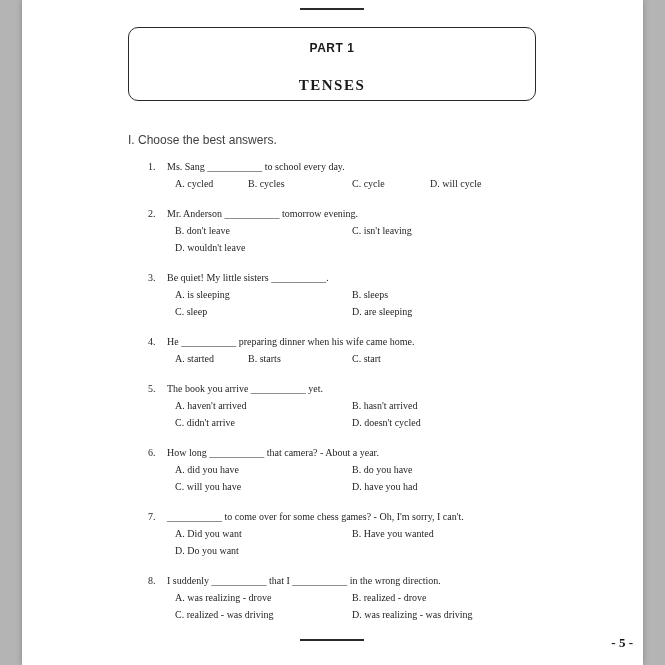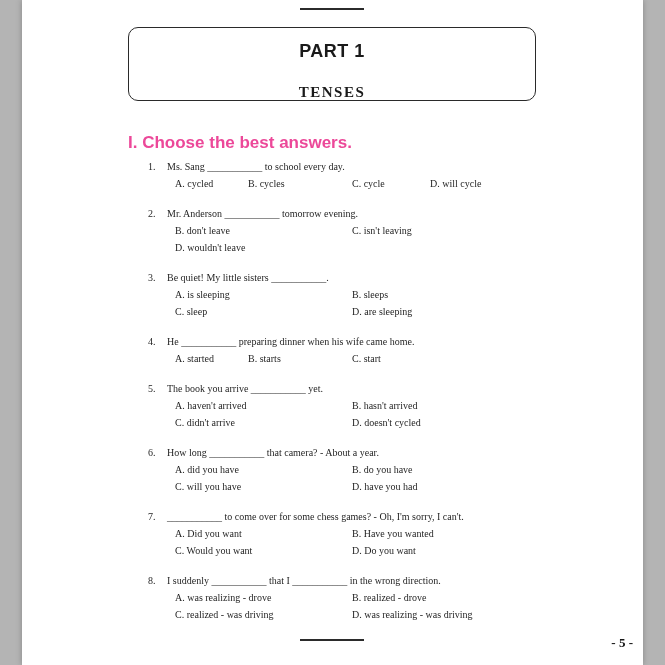--- a/index.html
+++ b/index.html
@@ -45,40 +45,40 @@
     height: 74px;
     border: 1.6px solid #2a2a2a;
     border-radius: 10px;
     text-align: center;
     box-sizing: border-box;
   }
   .part-title {
     margin-top: 13px;
     font-family: "Liberation Sans", sans-serif;
     font-weight: bold;
-    font-size: 18px;
+    font-size: 12px;
     letter-spacing: 0.5px;
     color: #1a1a1a;
   }
   .part-subtitle {
     margin-top: 22px;
     font-family: "Liberation Serif", serif;
     font-weight: bold;
     font-size: 15px;
     letter-spacing: 1.5px;
     color: #1a1a1a;
   }
   .section-heading {
     position: absolute;
     left: 106px;
     top: 133px;
     font-family: "Liberation Sans", sans-serif;
-    font-weight: bold;
-    font-size: 17px;
-    color: #ec4899;
+    font-weight: normal;
+    font-size: 12px;
+    color: #404040;
   }
   .questions {
     position: absolute;
     left: 126px;
     top: 158px;
     width: 480px;
   }
   .question {
     margin-bottom: 13px;
     font-size: 10px;
@@ -180,21 +180,20 @@
           <span class="option">B. do you have</span>
           <span class="option">C. will you have</span>
           <span class="option">D. have you had</span>
         </div>
       </div>
       <div class="question">
         <div class="q-line"><span class="q-num">7.</span><span>___________ to come over for some chess games? - Oh, I'm sorry, I can't.</span></div>
         <div class="options opts-grid">
           <span class="option">A. Did you want</span>
           <span class="option">B. Have you wanted</span>
-          <span class="option">C. Would you want</span>
           <span class="option">D. Do you want</span>
         </div>
       </div>
       <div class="question">
         <div class="q-line"><span class="q-num">8.</span><span>I suddenly ___________ that I ___________ in the wrong direction.</span></div>
         <div class="options opts-grid">
           <span class="option">A. was realizing - drove</span>
           <span class="option">B. realized - drove</span>
           <span class="option">C. realized - was driving</span>
           <span class="option">D. was realizing - was driving</span>

